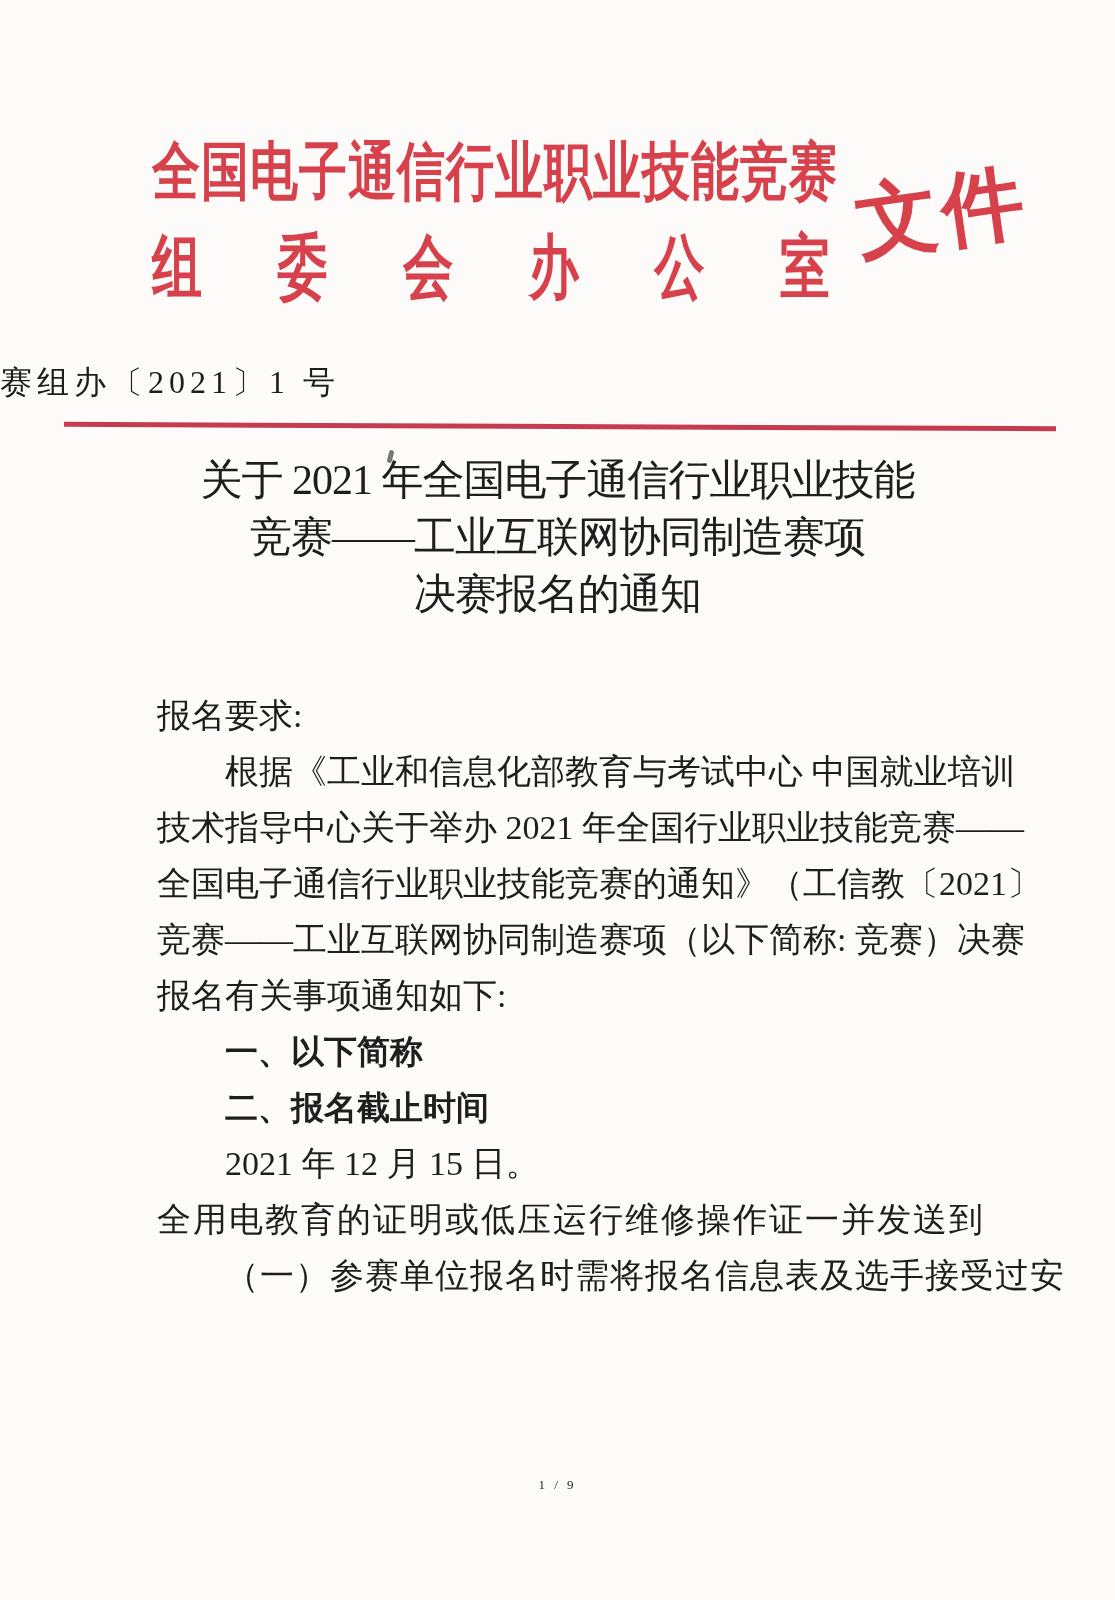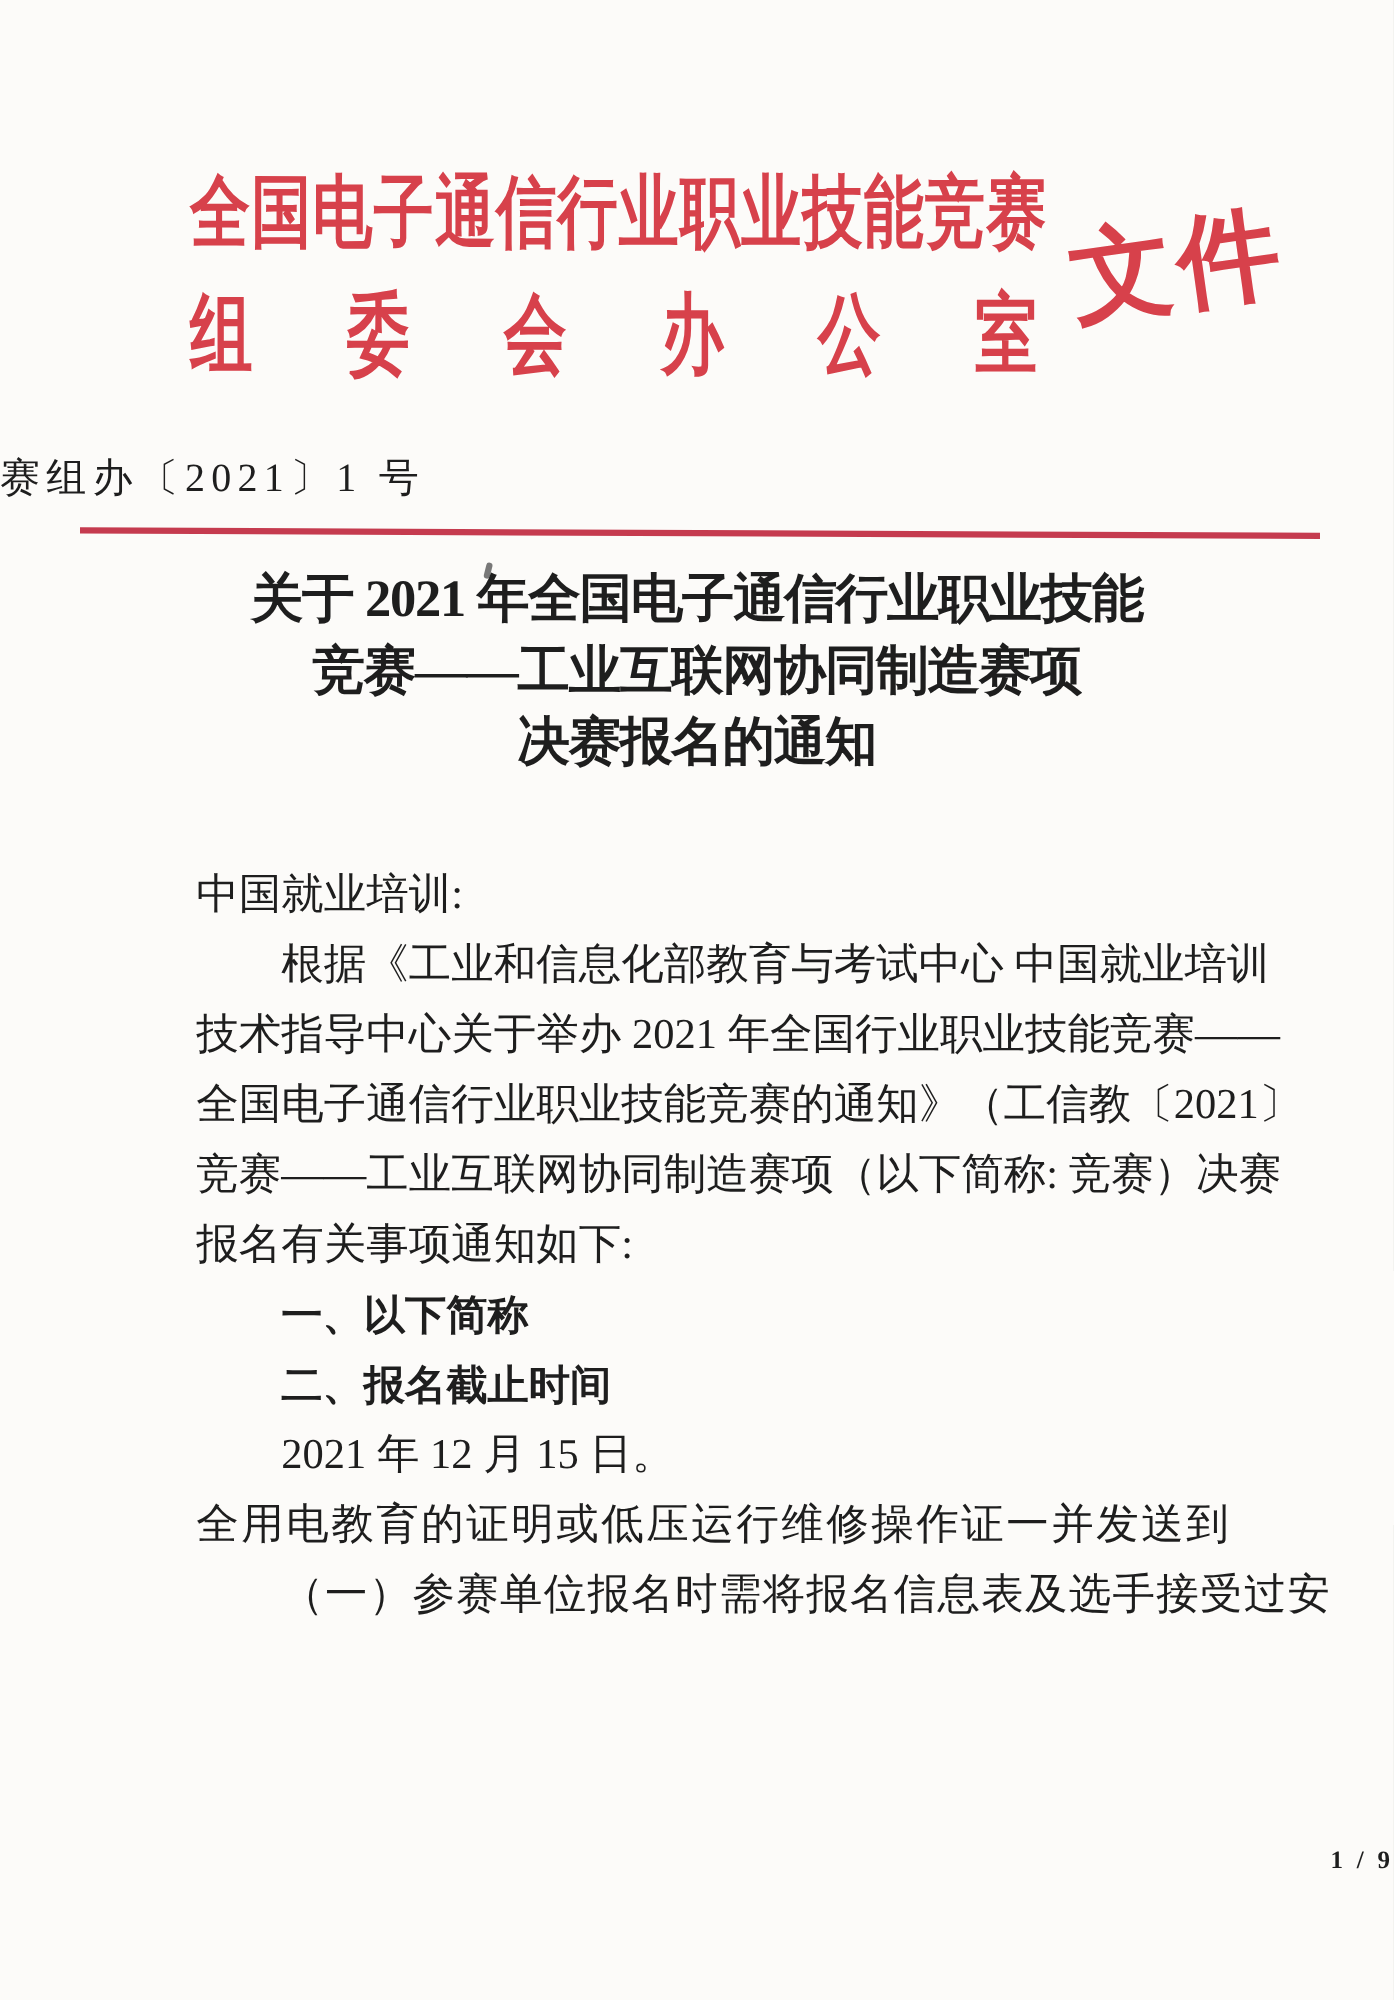--- a/index.html
+++ b/index.html
@@ -77,21 +77,21 @@
     background: #c53b4f;
     transform: rotate(0.25deg);
   }
   
   .title {
     position: absolute;
     left: 0;
     top: 452px;
     width: 100%;
     text-align: center;
-    font-weight: bold;
+    font-weight: normal;
     font-size: 42px;
     line-height: 57px;
     letter-spacing: -1px;
   }
   .artifact-mark {
     position: absolute;
     left: 388px;
     top: 450px;
     width: 5px;
     height: 13px;
@@ -120,23 +120,23 @@
     font-size: 33px;
   }
   .spread-light { letter-spacing: 1px; }
   .spread { letter-spacing: 2px; }
   
   .footer {
     position: absolute;
     left: 0;
     top: 1477px;
     width: 100%;
-    text-align: right;
-    font-size: 20px;
-    font-weight: bold;
+    text-align: center;
+    font-size: 13px;
+    font-weight: normal;
     letter-spacing: 3px;
   }
 </style>
 </head>
 <body>
 
 <div class="page">
 
   <div class="org-line1">全国电子通信行业职业技能竞赛</div>
 
@@ -157,21 +157,21 @@
 
   <div class="title">
     <div>关于 2021 年全国电子通信行业职业技能</div>
     <div>竞赛——工业互联网协同制造赛项</div>
     <div>决赛报名的通知</div>
   </div>
 
   <div class="artifact-mark"></div>
 
   <div class="body-block">
-    <div class="line">中国就业培训:</div>
+    <div class="line">报名要求:</div>
     <div class="line indent">根据《工业和信息化部教育与考试中心 中国就业培训</div>
     <div class="line">技术指导中心关于举办 2021 年全国行业职业技能竞赛——</div>
     <div class="line">全国电子通信行业职业技能竞赛的通知》（工信教〔2021〕</div>
     <div class="line">竞赛——工业互联网协同制造赛项（以下简称: 竞赛）决赛</div>
     <div class="line">报名有关事项通知如下:</div>
     <div class="line indent heading">一、以下简称</div>
     <div class="line indent heading">二、报名截止时间</div>
     <div class="line indent">2021 年 12 月 15 日。</div>
     <div class="line spread">全用电教育的证明或低压运行维修操作证一并发送到</div>
     <div class="line indent spread-light">（一）参赛单位报名时需将报名信息表及选手接受过安</div>

